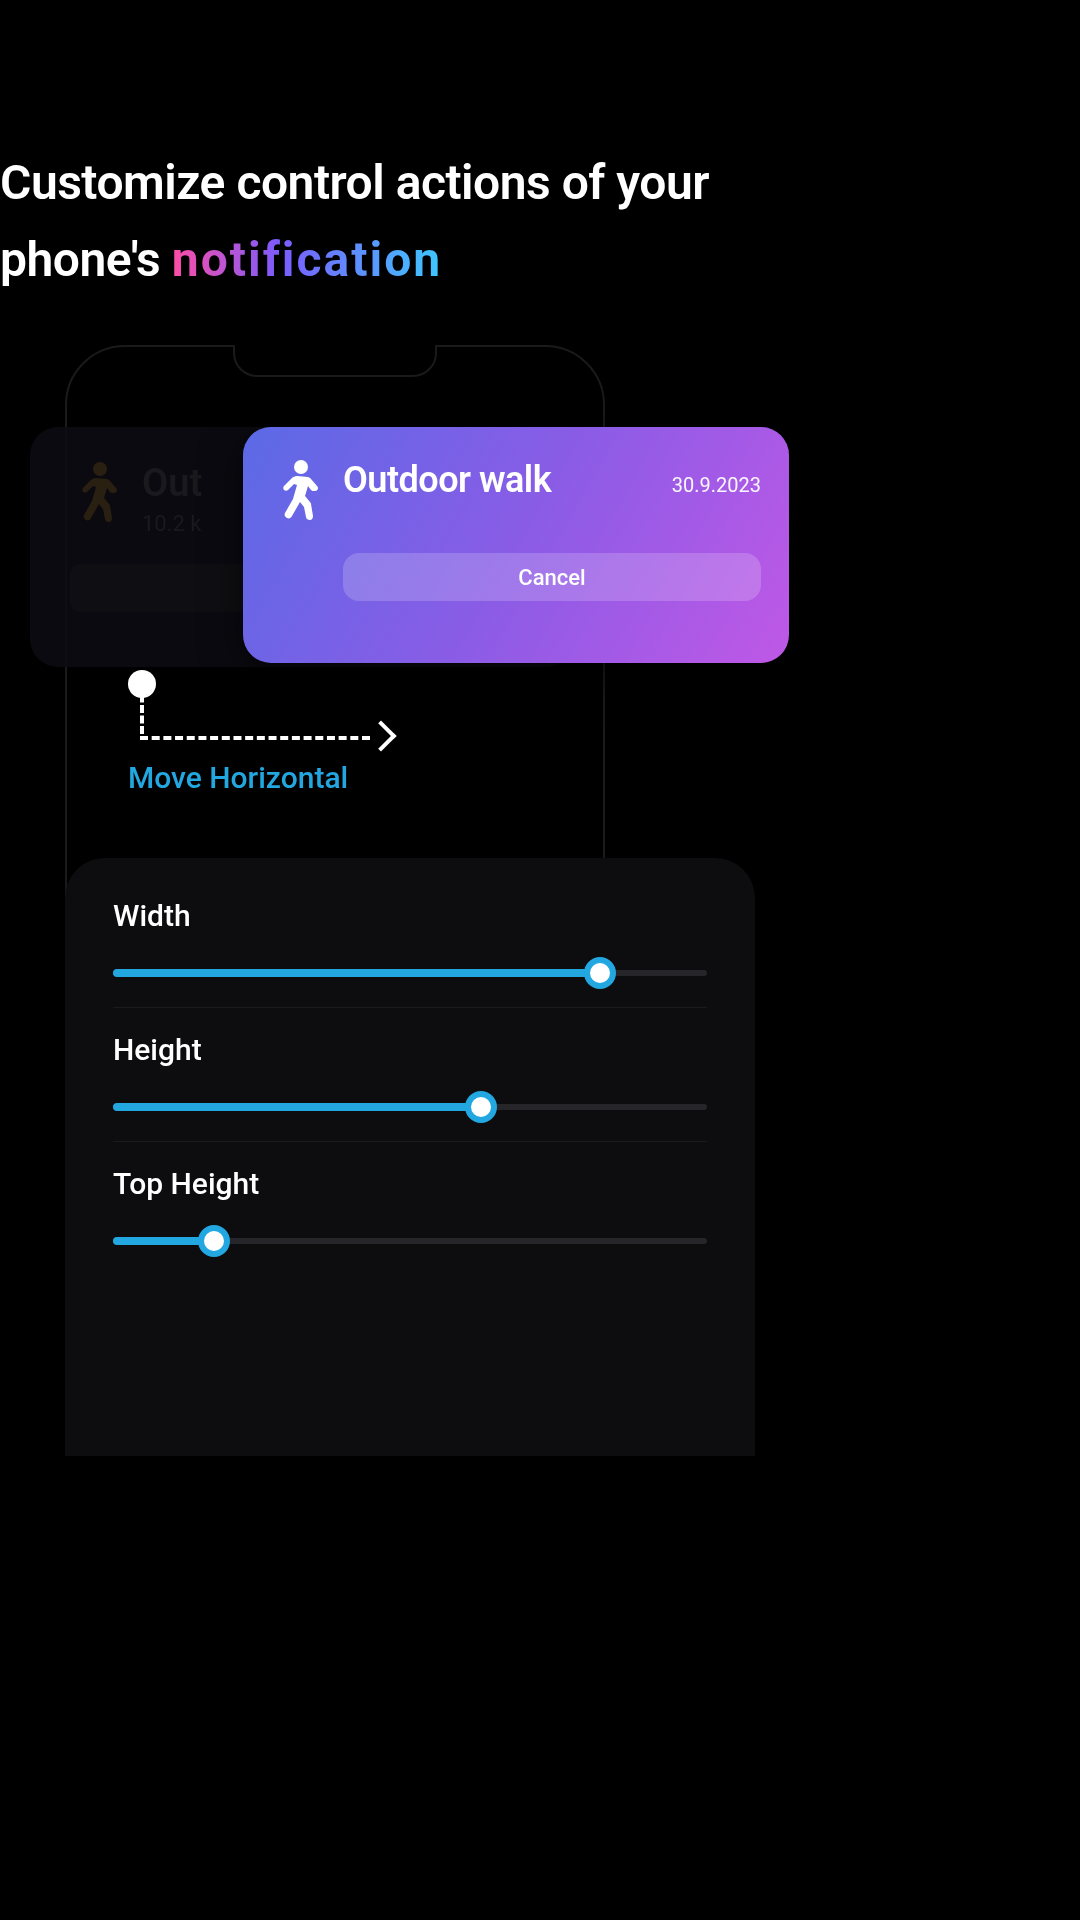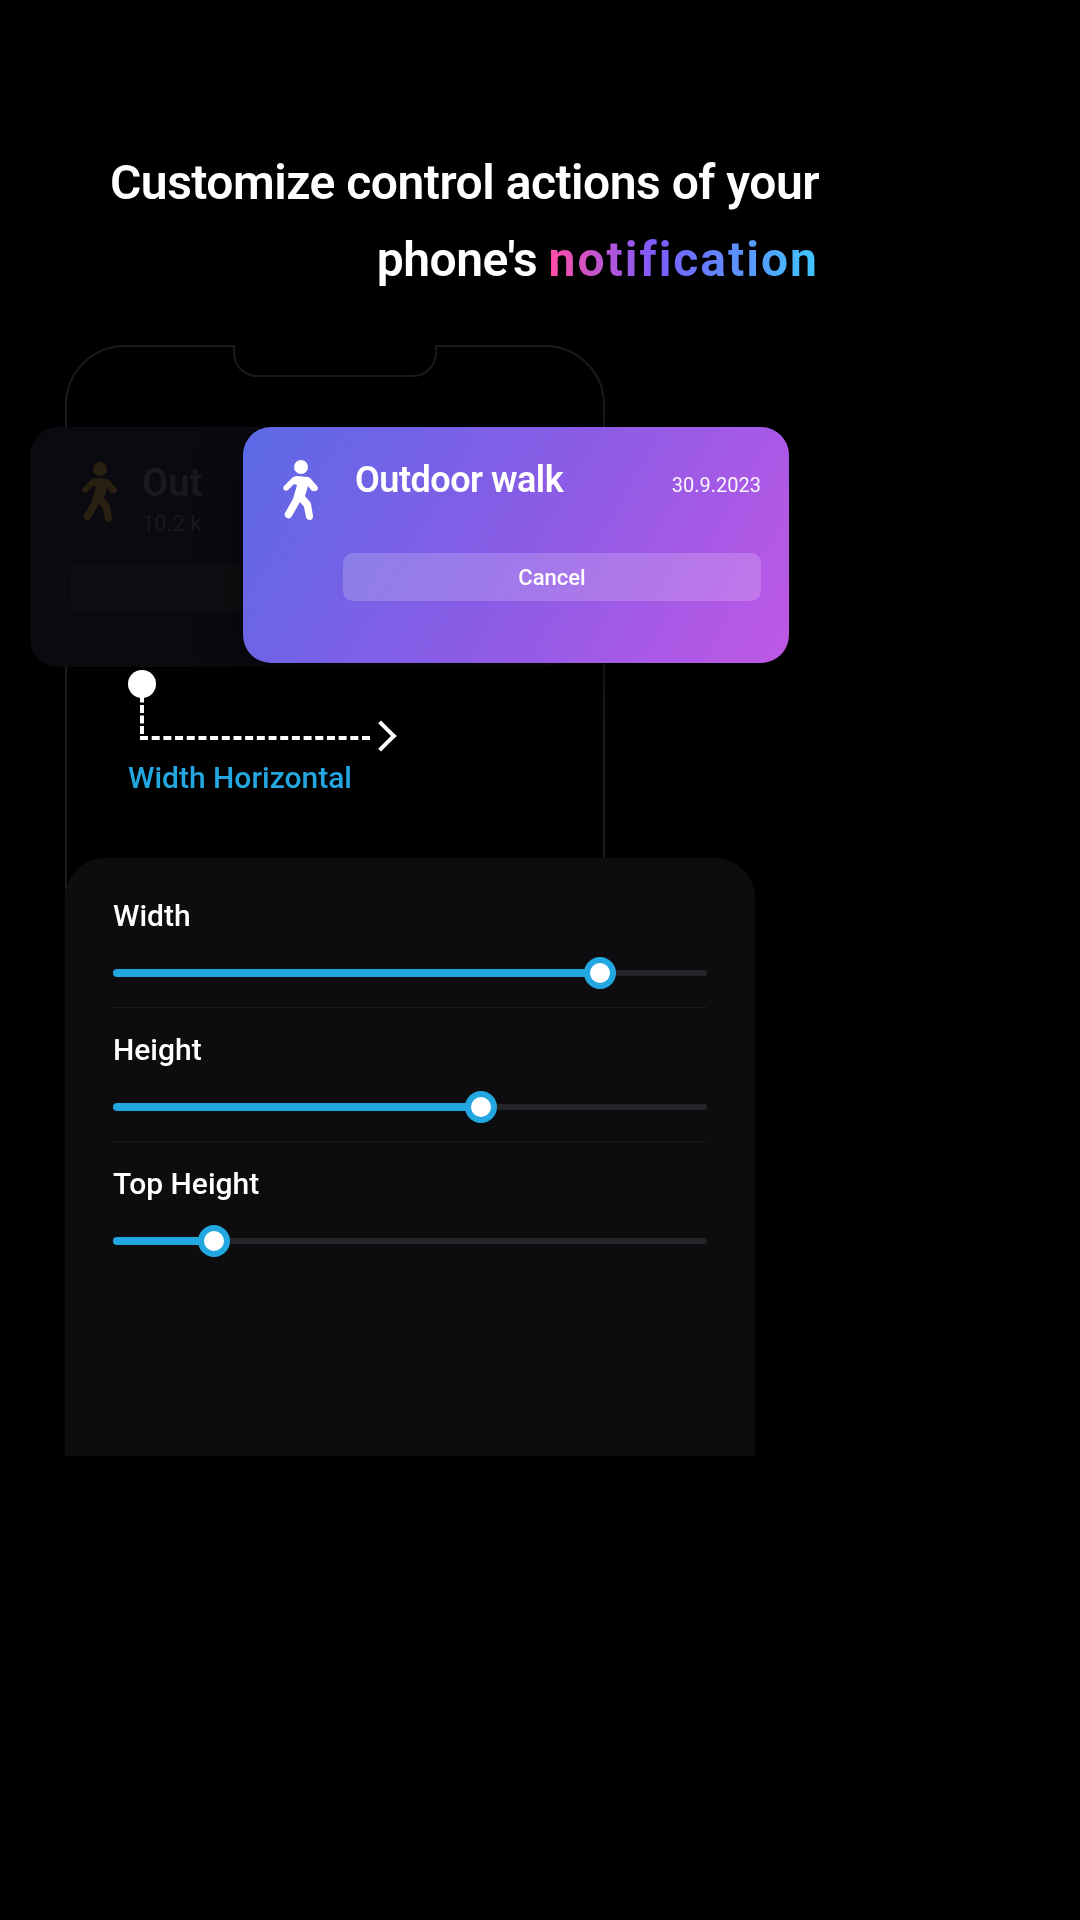--- a/index.html
+++ b/index.html
@@ -3,21 +3,21 @@
 <meta charset="utf-8">
 <style>
   * { box-sizing: border-box; margin: 0; padding: 0; }
   html, body { width: 819px; height: 1456px; background: #000; overflow: hidden; font-family: -apple-system, BlinkMacSystemFont, "Segoe UI", Roboto, Helvetica, Arial, sans-serif; color: #fff; }
 
   .headline {
     position: absolute;
     top: 145px;
     left: 0;
     width: 819px;
-    text-align: right;
+    text-align: left;
     font-size: 48px;
     font-weight: 600;
     line-height: 1.6;
     letter-spacing: -0.5px;
   }
   .headline .gradient-word {
     font-weight: 700;
     background: linear-gradient(90deg, #ff4da6 0%, #7a5cff 40%, #3ec7ff 100%);
     -webkit-background-clip: text;
     background-clip: text;
@@ -88,30 +88,30 @@
     background: linear-gradient(120deg, #5b6ae6 0%, #8a5ce6 50%, #bf58e6 100%);
     box-shadow: 0 10px 40px rgba(0,0,0,0.6);
     padding: 32px 28px 24px 28px;
     display: flex;
     flex-direction: column;
   }
   .card-bright .row1 { display: flex; align-items: flex-start; gap: 24px; }
   .icon-walk { flex: 0 0 auto; }
   .icon-walk svg { width: 48px; height: 62px; display: block; }
   .card-bright .icon-walk { color: #fff; }
-  .card-bright .texts { flex: 1 1 auto; margin-left: 12px; }
+  .card-bright .texts { flex: 1 1 auto; }
   .card-bright .title-row { display: flex; justify-content: space-between; align-items: baseline; gap: 12px; }
   .card-bright .title { font-size: 36px; font-weight: 600; color: #fff; letter-spacing: -0.5px; }
   .card-bright .date  { font-size: 20px; color: #fff; opacity: 0.95; }
   .card-bright .sub   { font-size: 22px; color: #fff; margin-top: 8px; }
   .card-bright .btnrow { display: flex; gap: 20px; margin-top: 32px; margin-left: 72px; }
   .card-bright .btn {
     flex: 1 1 0;
     height: 48px;
-    border-radius: 10px;
+    border-radius: 16px;
     font-size: 22px;
     font-weight: 500;
     display: flex;
     align-items: center;
     justify-content: center;
   }
   .card-bright .btn.cancel { background: rgba(255,255,255,0.18); color: #fff; }
   .card-bright .btn.ok     { background: #fff; color: #111; font-weight: 600; }
 
   
@@ -261,21 +261,21 @@
   </div>
   <div class="btnrow">
     <div class="btn cancel">Cancel</div>
   </div>
 </div>
 
 <div class="move-hint">
   <div class="knob"></div>
   <div class="conn"></div>
   <div class="arrow-line"></div>
-  <div class="label">Width Horizontal</div>
+  <div class="label">Move Horizontal</div>
 </div>
 
 <div class="panel">
 
   <div class="slider-group">
     <div class="slider-label">Width</div>
     <div class="slider-track">
       <div class="rail"></div>
       <div class="fill" style="width:82%"></div>
       <div class="thumb" style="left:82%"></div>

